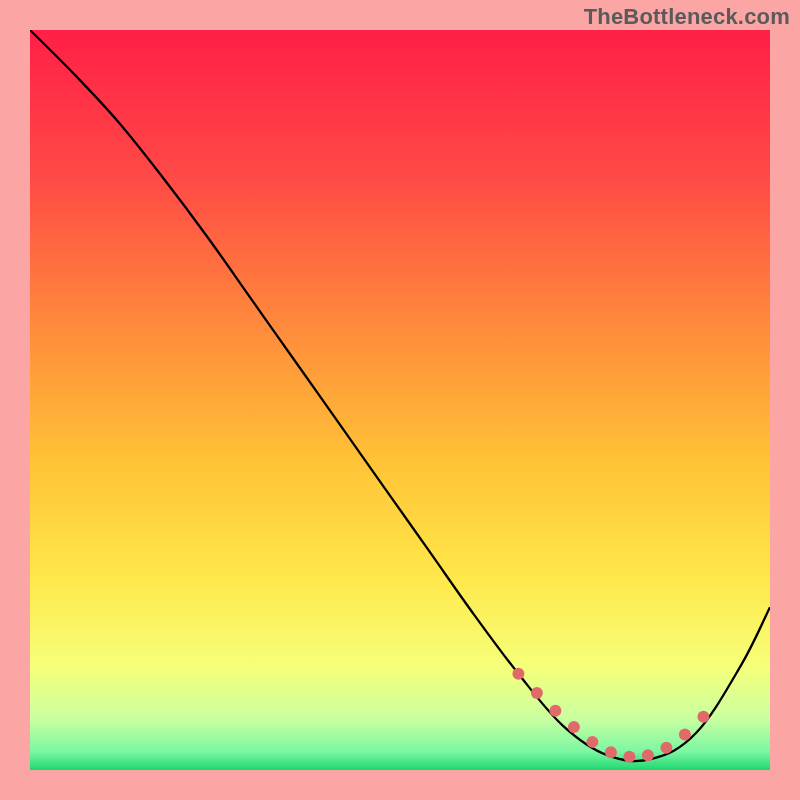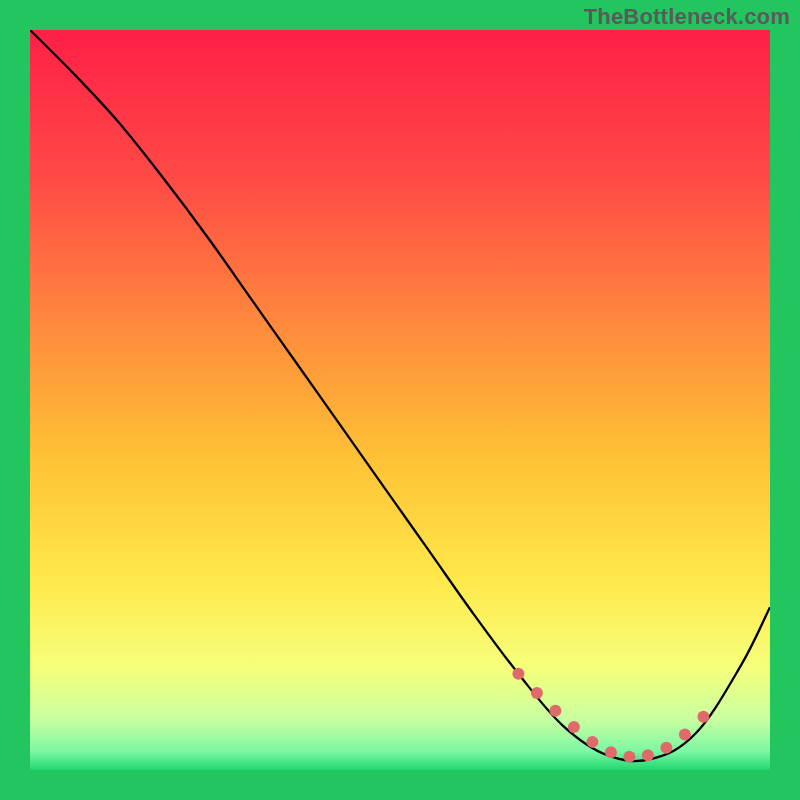--- a/index.html
+++ b/index.html
@@ -8,21 +8,21 @@
     background: #000;
     width: 800px;
     height: 800px;
     overflow: hidden;
     font-family: Arial, Helvetica, sans-serif;
   }
   .frame {
     position: relative;
     width: 800px;
     height: 800px;
-    background: #22c55e;
+    background: #fca5a5;
   }
   .watermark {
     position: absolute;
     top: 4px;
     right: 10px;
     color: #5a5a5a;
     font-size: 22px;
     font-weight: 600;
     z-index: 10;
     letter-spacing: 0.2px;

